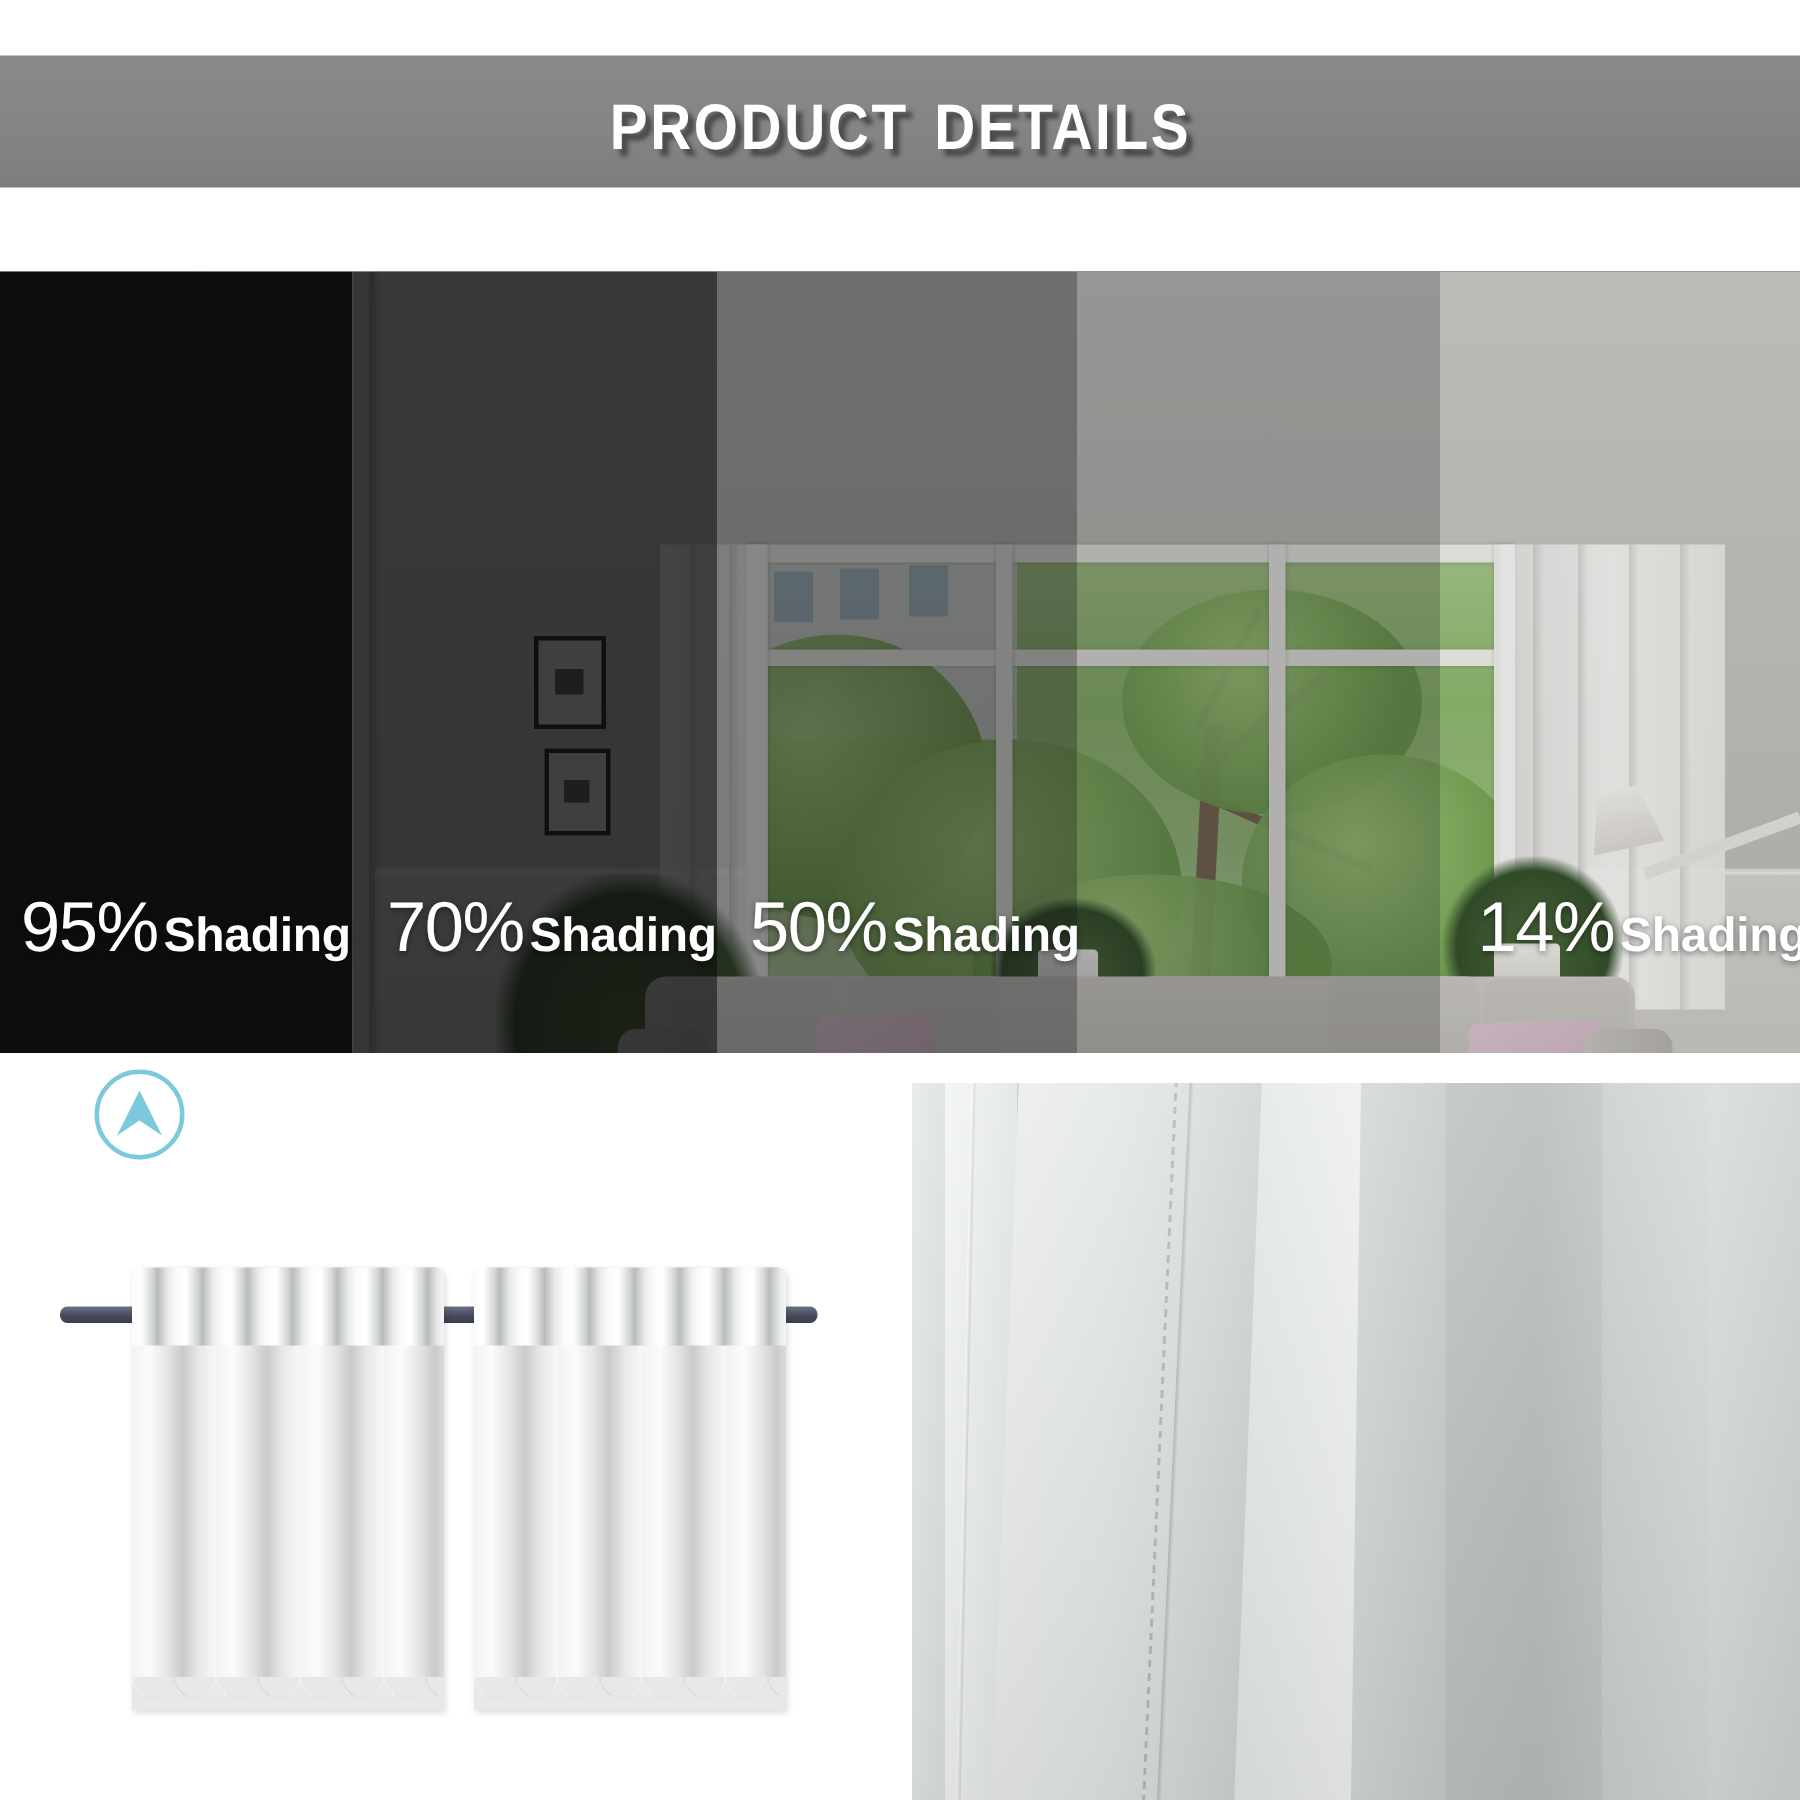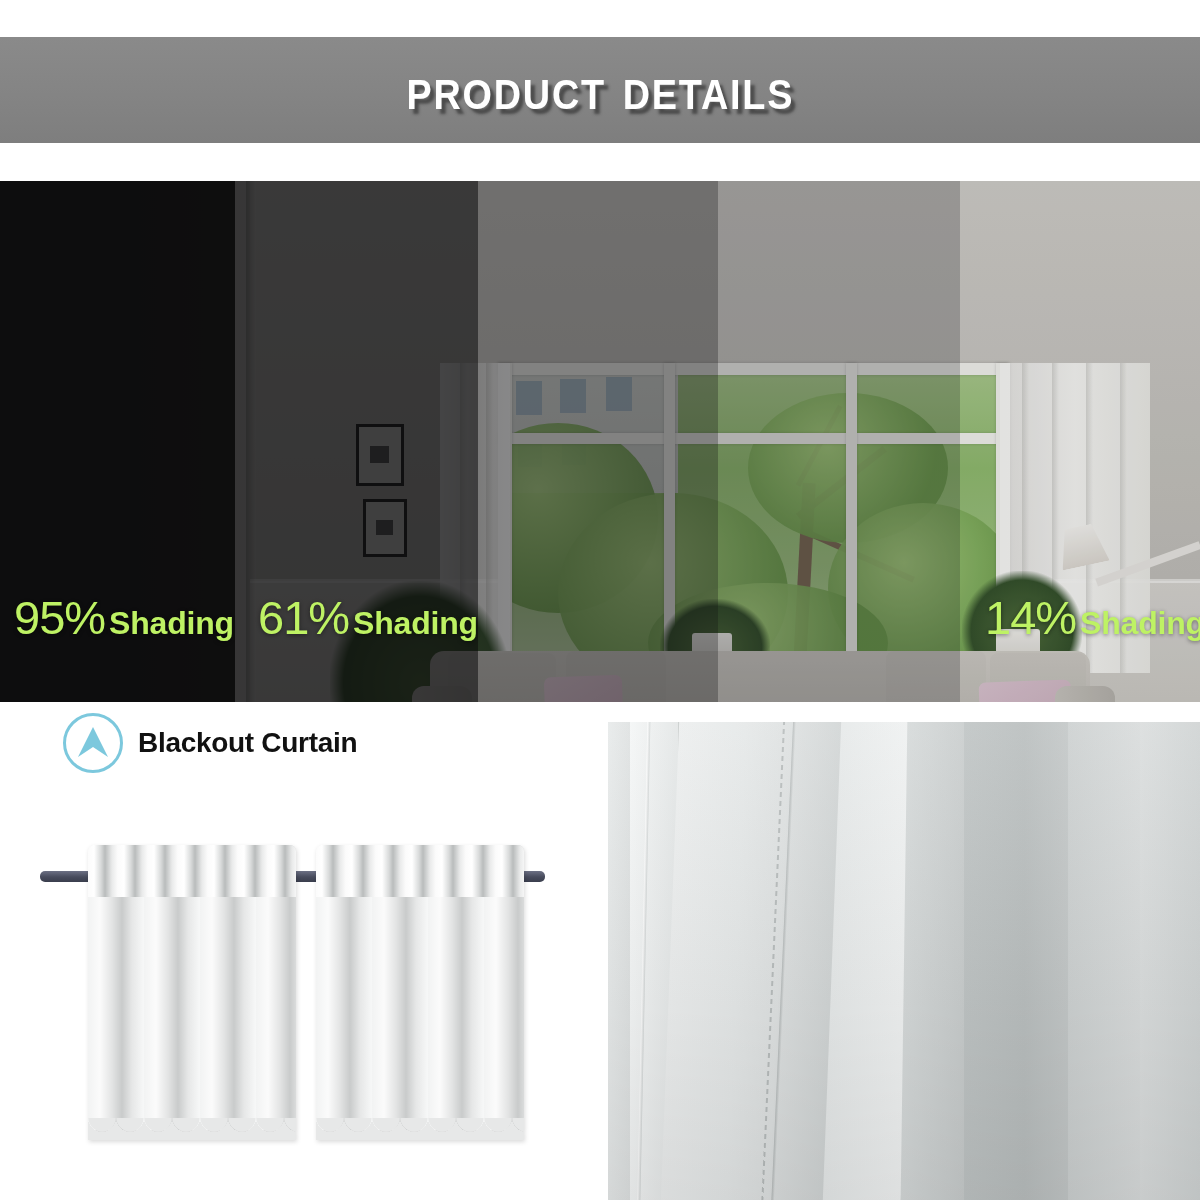--- a/index.html
+++ b/index.html
@@ -14,21 +14,21 @@
     overflow: hidden;
     font-family: "Liberation Sans", sans-serif;
   }
 
   
   #header-banner {
     position: absolute;
     left: 0;
     top: 37px;
     width: 1200px;
-    height: 106px;
+    height: 88px;
     background: linear-gradient(180deg, #8a8a8a 0%, #848484 55%, #7e7e7e 100%);
     display: flex;
     align-items: center;
     justify-content: center;
     overflow: hidden;
   }
   #page-title {
     color: #ffffff;
     font-family: "Liberation Sans", sans-serif;
     font-weight: bold;
@@ -201,21 +201,21 @@
   #band-95 { left: 0;    width: 235px; background: rgba(5,5,6,0.955); }
   #band-70 { left: 235px; width: 243px; background: rgba(10,10,12,0.76); }
   #band-50 { left: 478px; width: 240px; background: rgba(18,18,20,0.50); }
   #band-30 { left: 718px; width: 242px; background: rgba(24,24,26,0.30); }
   #band-10 { left: 960px; width: 240px; background: rgba(30,30,32,0.10); }
 
   
   .shading-label {
     position: absolute;
     top: 413px;
-    color: #bef264;
+    color: #ffffff;
     white-space: nowrap;
     line-height: 1;
     text-shadow: 0 1px 4px rgba(0,0,0,0.45);
   }
   .shading-label .pct {
     font-size: 47px;
     font-weight: 400;
     letter-spacing: -1px;
   }
   .shading-label .word {
@@ -458,34 +458,36 @@
   <div class="shade-band" id="band-95"></div>
   <div class="shade-band" id="band-70"></div>
   <div class="shade-band" id="band-50"></div>
   <div class="shade-band" id="band-30"></div>
   <div class="shade-band" id="band-10"></div>
 
   <div class="shading-label" id="label-95">
     <span class="pct">95%</span><span class="word">Shading</span>
   </div>
   <div class="shading-label" id="label-70">
-    <span class="pct">61%</span><span class="word">Shading</span>
+    <span class="pct">70%</span><span class="word">Shading</span>
+  </div>
+  <div class="shading-label" id="label-50">
+    <span class="pct">50%</span><span class="word">Shading</span>
   </div>
   <div class="shading-label" id="label-10">
     <span class="pct">14%</span><span class="word">Shading</span>
   </div>
 </div>
 
 <div id="blackout-row">
   <div id="blackout-icon">
     <svg width="60" height="60" viewBox="0 0 60 60" style="position:absolute;left:-3px;top:-3px;">
       <path d="M30 14 L45 44 L30 34 L15 44 Z" fill="#7cc8dd"></path>
     </svg>
   </div>
-  <div id="blackout-label">Blackout Curtain</div>
 </div>
 
 <div id="curtain-illustration">
   <div id="curtain-rod"></div>
   <div class="curtain-panel" id="curtain-left"></div>
   <div class="curtain-panel" id="curtain-right"></div>
 </div>
 
 <div id="fabric-closeup">
   <div class="fab" id="fab-1"></div>

